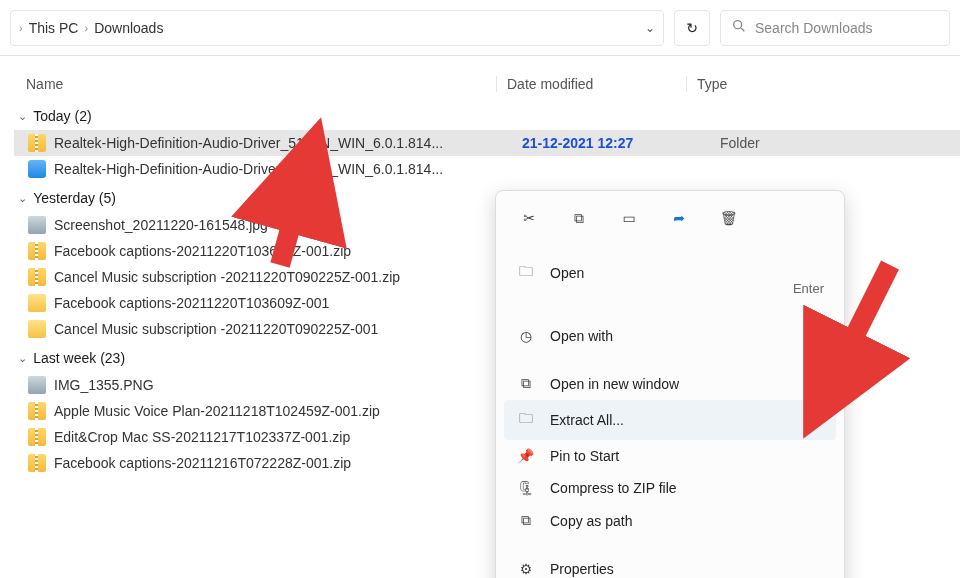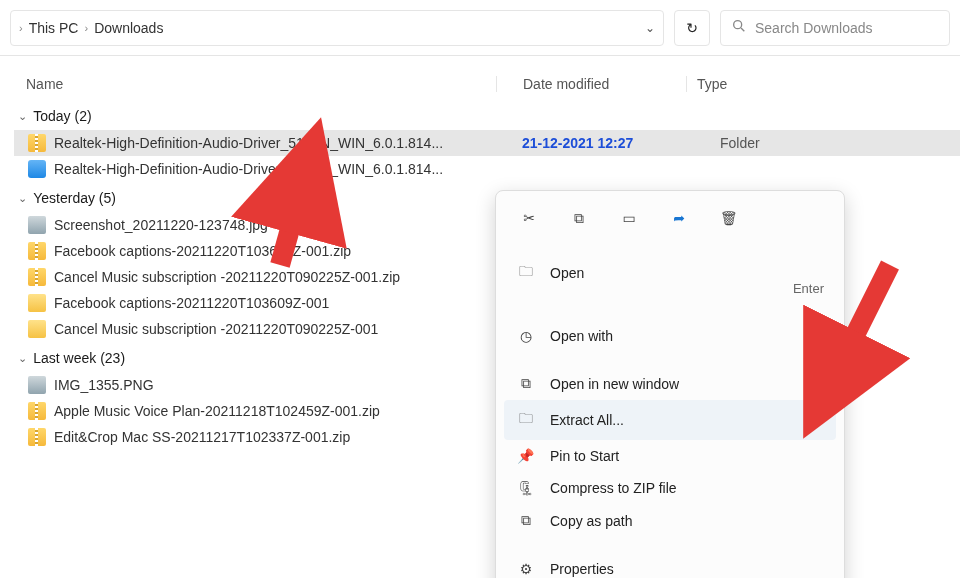--- a/index.html
+++ b/index.html
@@ -8,21 +8,21 @@
   .crumbs { flex: 1; display: flex; align-items: center; height: 36px; border: 1px solid #e5e5e5; border-radius: 4px; padding: 0 8px; gap: 6px; color: #333; }
   .crumb-sep { color: #888; font-size: 11px; }
   .crumb-drop { margin-left: auto; color: #555; font-size: 12px; }
   .refresh-btn { width: 36px; height: 36px; border: 1px solid #e5e5e5; border-radius: 4px; display: flex; align-items: center; justify-content: center; }
   .search-box { width: 230px; height: 36px; border: 1px solid #e5e5e5; border-radius: 4px; display: flex; align-items: center; padding: 0 10px; color: #888; gap: 8px; }
   .search-box input { border: none; outline: none; flex: 1; font-size: 14px; color: #333; }
   .search-box input::placeholder { color: #888; }
 
   .headers { display: flex; height: 36px; align-items: flex-end; padding: 10px 18px 0 26px; color: #555; font-size: 14px; }
   .col-name { width: 470px; }
-  .col-date { width: 190px; border-left: 1px solid #e5e5e5; padding-left: 26px; }
+  .col-date { width: 190px; border-left: 1px solid #e5e5e5; padding-left: 10px; }
   .col-type { flex: 1; border-left: 1px solid #e5e5e5; padding-left: 10px; }
 
   .list { padding: 8px 0 0 14px; }
   .group-header { display: flex; align-items: center; gap: 6px; color: #1a1a1a; font-size: 14px; padding: 8px 4px 6px 4px; cursor: default; }
   .group-caret { color: #666; font-size: 11px; }
   .row { display: flex; align-items: center; height: 26px; padding-left: 14px; gap: 8px; color: #333; white-space: nowrap; }
   .row.selected { background: #e6e6e6; }
   .fname { width: 450px; overflow: hidden; text-overflow: ellipsis; }
   .fdate { width: 190px; color: #1d4ed8; padding-left: 10px; font-weight: bold; }
   .ftype { flex: 1; color: #555; padding-left: 10px; }
@@ -94,21 +94,21 @@
     <span class="ficon ic-exe"></span>
     <span class="fname">Realtek-High-Definition-Audio-Driver_51T6N_WIN_6.0.1.814...</span>
   </div>
 
   <div class="group-header">
     <span class="group-caret">⌄</span>
     <span>Yesterday (5)</span>
   </div>
   <div class="row">
     <span class="ficon ic-img"></span>
-    <span class="fname">Screenshot_20211220-123748.jpg</span>
+    <span class="fname">Screenshot_20211220-161548.jpg</span>
   </div>
   <div class="row">
     <span class="ficon ic-zip"></span>
     <span class="fname">Facebook captions-20211220T103609Z-001.zip</span>
     <span class="fdate"></span>
     <span class="ftype">Folder</span>
   </div>
   <div class="row">
     <span class="ficon ic-zip"></span>
     <span class="fname">Cancel Music subscription -20211220T090225Z-001.zip</span>
@@ -134,20 +134,26 @@
   </div>
   <div class="row">
     <span class="ficon ic-zip"></span>
     <span class="fname">Apple Music Voice Plan-20211218T102459Z-001.zip</span>
     <span class="fdate"></span>
     <span class="ftype">Folder</span>
   </div>
   <div class="row">
     <span class="ficon ic-zip"></span>
     <span class="fname">Edit&amp;Crop Mac SS-20211217T102337Z-001.zip</span>
+    <span class="fdate"></span>
+    <span class="ftype">Folder</span>
+  </div>
+  <div class="row">
+    <span class="ficon ic-zip"></span>
+    <span class="fname">Facebook captions-20211216T072228Z-001.zip</span>
     <span class="fdate"></span>
     <span class="ftype">Folder</span>
   </div>
 </div>
 
 <div class="ctx">
   <div class="ctx-iconrow">
     <span class="ctx-iconbtn">
         <span>✂</span>
       </span>

